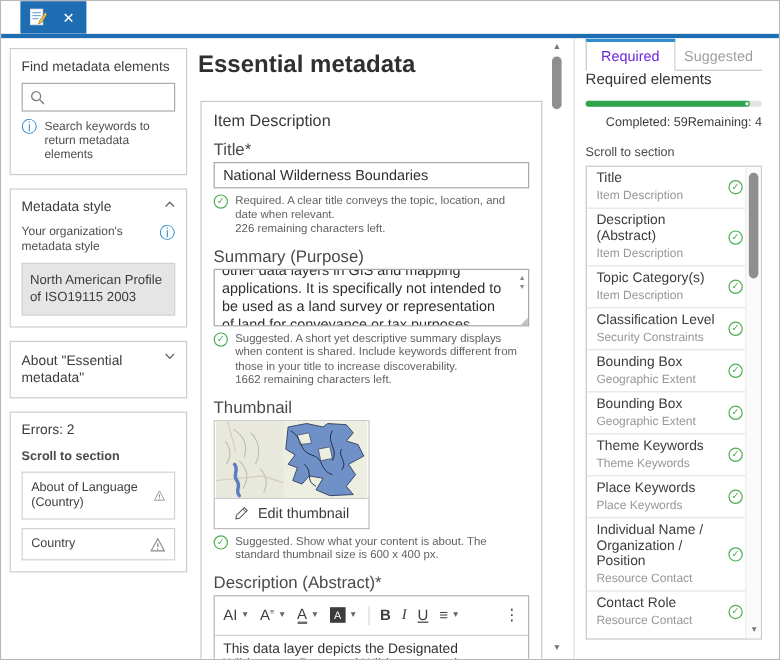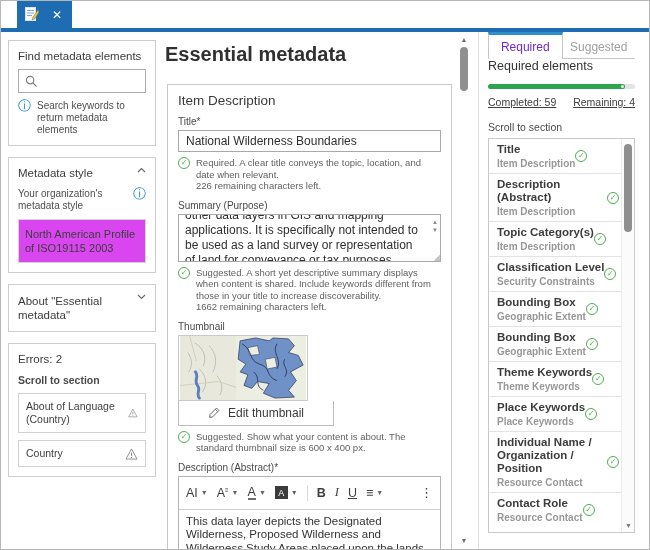--- a/index.html
+++ b/index.html
@@ -18,47 +18,47 @@
 
   
   .sidebar{position:absolute;left:7px;top:8px;width:148px;}
   .card{background:#fff;border:1px solid #cdcdcd;margin-bottom:11px;padding:9px 9px;}
   .card-title{font-size:11.5px;color:#3c3c3c;}
   .card-head{display:flex;justify-content:space-between;align-items:flex-start;font-size:11.5px;color:#3c3c3c;}
   .searchbox{margin-top:7px;height:24px;border:1px solid #ababab;background:#fff;display:flex;align-items:center;padding-left:6px;}
   .hintrow{margin-top:7px;display:flex;gap:6px;align-items:flex-start;font-size:10px;color:#4e4e4e;line-height:12px;}
   .inforow{margin-top:9px;display:flex;gap:4px;align-items:flex-start;font-size:10px;color:#4e4e4e;line-height:12px;}
   .info-i{color:#1f87c7;font-size:13px;line-height:12px;font-style:normal;flex:0 0 auto;}
-  .stylebox{margin-top:7px;background:#d946ef;border:1px solid #d3d3d3;padding:7px 6px;font-size:11px;color:#3d3d3d;line-height:14px;}
+  .stylebox{margin-top:7px;background:#e5e5e5;border:1px solid #d3d3d3;padding:7px 6px;font-size:11px;color:#3d3d3d;line-height:14px;}
   .errors-title{font-size:11.5px;color:#3c3c3c;}
   .scroll-label{margin-top:9px;font-size:10.5px;color:#4a4a4a;font-weight:bold;}
   .err-item{margin-top:7px;border:1px solid #d2d2d2;background:#fff;display:flex;justify-content:space-between;
     align-items:center;padding:6px 7px;font-size:10.5px;color:#3f3f3f;line-height:13px;cursor:pointer;}
   .chev{flex:0 0 auto;margin-left:4px;}
 
   
   .main{position:absolute;left:161px;top:0;width:293px;height:100%;}
   .main-heading{margin:11px 0 0 3px;font-size:20px;color:#303030;}
   .main-card{position:absolute;top:52px;left:5px;right:3px;height:600px;border:1px solid #c9c9c9;background:#fff;padding:8px 10px;}
   .sec-title{font-size:13.5px;color:#3a3a3a;}
-  .fld-label{margin-top:8px;font-size:10px;color:#4a4a4a;}
+  .fld-label{margin-top:8px;font-size:14px;color:#4a4a4a;}
   .txt-input{margin-top:3px;width:100%;height:22px;border:1px solid #a9a9a9;background:#fff;font-size:12px;
     color:#2f2f2f;padding:0 7px;font-family:inherit;}
   .hint{margin-top:5px;display:flex;gap:6px;align-items:flex-start;}
   .hint-text{font-size:9.5px;color:#616161;line-height:11.5px;}
   .check{flex:0 0 auto;width:12px;height:12px;border:1px solid #4fae53;border-radius:50%;color:#4fae53;
     display:flex;align-items:center;justify-content:center;font-size:8px;line-height:1;}
   .check::before{content:"✓";}
   .ta{position:relative;margin-top:3px;height:48px;border:1px solid #a9a9a9;overflow:hidden;padding:0 16px 0 6px;background:#fff;}
   .ta-text{font-size:12px;line-height:15px;color:#2f2f2f;margin-top:-7px;}
   .ta-spin{position:absolute;right:2px;top:4px;display:flex;flex-direction:column;gap:2px;color:#8a8a8a;font-size:6px;line-height:6px;}
   .ta-grip{position:absolute;right:0;bottom:-1px;color:#c2c2c2;font-size:8px;line-height:8px;}
   .thumb-wrap{margin-top:3px;width:130px;}
   .thumb-map{display:block;width:130px;height:66px;border:1px solid #c9c9c9;}
-  .thumb-btn{width:156px;height:25px;border:1px solid #bdbdbd;border-top:none;background:#fff;display:flex;
+  .thumb-btn{width:130px;height:25px;border:1px solid #bdbdbd;border-top:none;background:#fff;display:flex;
     align-items:center;justify-content:center;gap:7px;font-size:12px;color:#3a3a3a;cursor:pointer;}
   .editor{margin-top:3px;border:1px solid #b5b5b5;height:200px;background:#fff;}
   .toolbar{height:28px;border-bottom:1px solid #d0d0d0;display:flex;align-items:center;padding:16px 7px;gap:9px;
     font-size:12.5px;color:#3f3f3f;}
   .tb{display:flex;align-items:center;gap:3px;cursor:pointer;}
   .tb .dd{font-size:7px;color:#666;}
   .tb-size sup{font-size:6px;}
   .tb-color{border-bottom:2px solid #6b6b6b;line-height:12px;}
   .tb-hl{width:13px;height:13px;background:#3c3c3c;color:#fff;display:flex;align-items:center;justify-content:center;font-size:9px;}
   .tb-b{font-weight:bold;}
@@ -78,25 +78,25 @@
   .rpanel{position:absolute;left:477px;top:0;width:166px;height:100%;border-left:1px solid #e0e0e0;
     display:flex;flex-direction:column;padding:0 9px;}
   .rtabs{display:flex;height:27px;flex:0 0 auto;}
   .rtab{flex:1;display:flex;align-items:center;justify-content:center;font-size:12px;color:#9f9f9f;
     border-bottom:1px solid #c6c6c6;border-top:3px solid transparent;cursor:pointer;background:#fff;}
   .rtab.active{color:#6d28d9;border-top:3px solid #2e8fcc;border-left:1px solid #c6c6c6;border-right:1px solid #c6c6c6;border-bottom:none;}
   .rtitle{font-size:12.5px;color:#333;flex:0 0 auto;}
   .progress{margin-top:11px;height:5px;background:#e4e4e4;border-radius:3px;position:relative;flex:0 0 auto;}
   .progress-fill{height:5px;background:#2da44e;border-radius:3px;position:relative;}
   .progress-knob{position:absolute;right:1px;top:1px;width:3px;height:3px;border-radius:50%;background:#eaf6ec;}
-  .plabels{display:flex;justify-content:space-between;margin-top:7px;font-size:10.5px;color:#3d3d3d;flex:0 0 auto;text-decoration:underline;}
+  .plabels{display:flex;justify-content:flex-end;margin-top:7px;font-size:10.5px;color:#3d3d3d;flex:0 0 auto;}
   .rscroll-label{margin-top:13px;font-size:10.5px;color:#4a4a4a;flex:0 0 auto;}
   .sections{margin-top:5px;margin-bottom:16px;border:1px solid #c9c9c9;background:#fff;flex:1 1 auto;
     position:relative;overflow:hidden;padding-right:13px;}
-  .sec-item{padding:4px 2px 4px 8px;display:flex;align-items:center;cursor:pointer;font-weight:bold;}
+  .sec-item{padding:4px 2px 4px 8px;display:flex;align-items:center;justify-content:space-between;cursor:pointer;}
   .sec-item + .sec-item{border-top:1px solid #e3e3e3;}
   .sec-t{font-size:11.5px;color:#3c3c3c;line-height:13px;}
   .sec-s{font-size:10px;color:#979797;line-height:11px;margin-top:2px;}
   .ilist-scroll{position:absolute;right:0;top:0;bottom:0;width:13px;background:#fbfbfb;border-left:1px solid #ececec;}
   .ilist-thumb{position:absolute;left:2px;top:5px;width:8px;height:88px;background:#8f8f8f;border-radius:4px;}
   .ilist-down{position:absolute;bottom:2px;left:0;width:13px;text-align:center;color:#7a7a7a;font-size:7px;line-height:8px;}
   .ilist-down::before{content:"▼";}
   .vs-up::before{content:"▲";} .vs-down::before{content:"▼";}
   .ta-spin .a1::before{content:"▲";} .ta-spin .a2::before{content:"▼";} .ta-grip::before{content:"◢";}
 </style>

